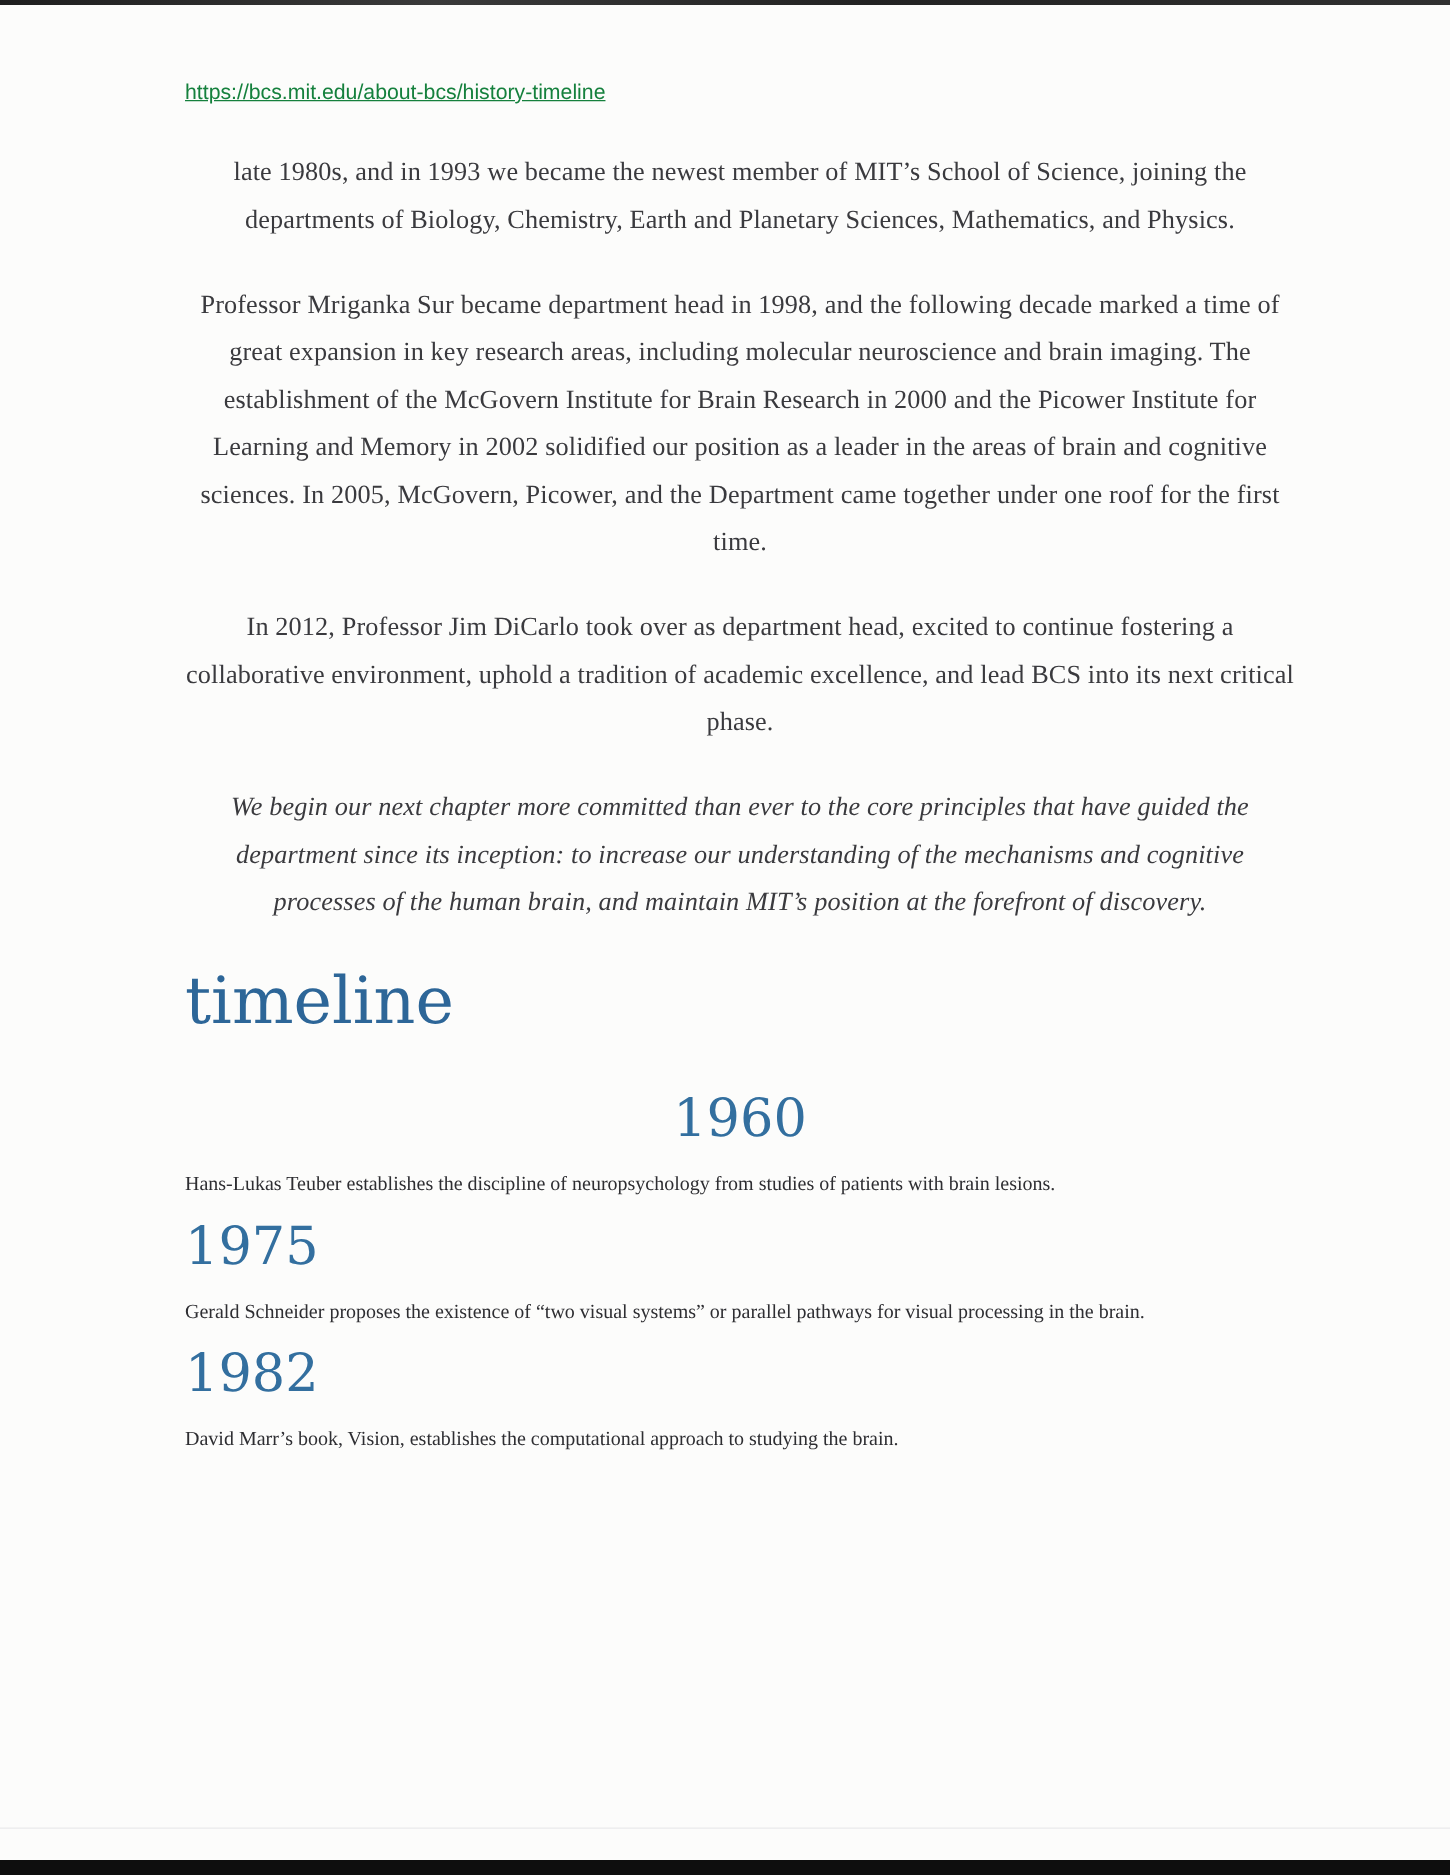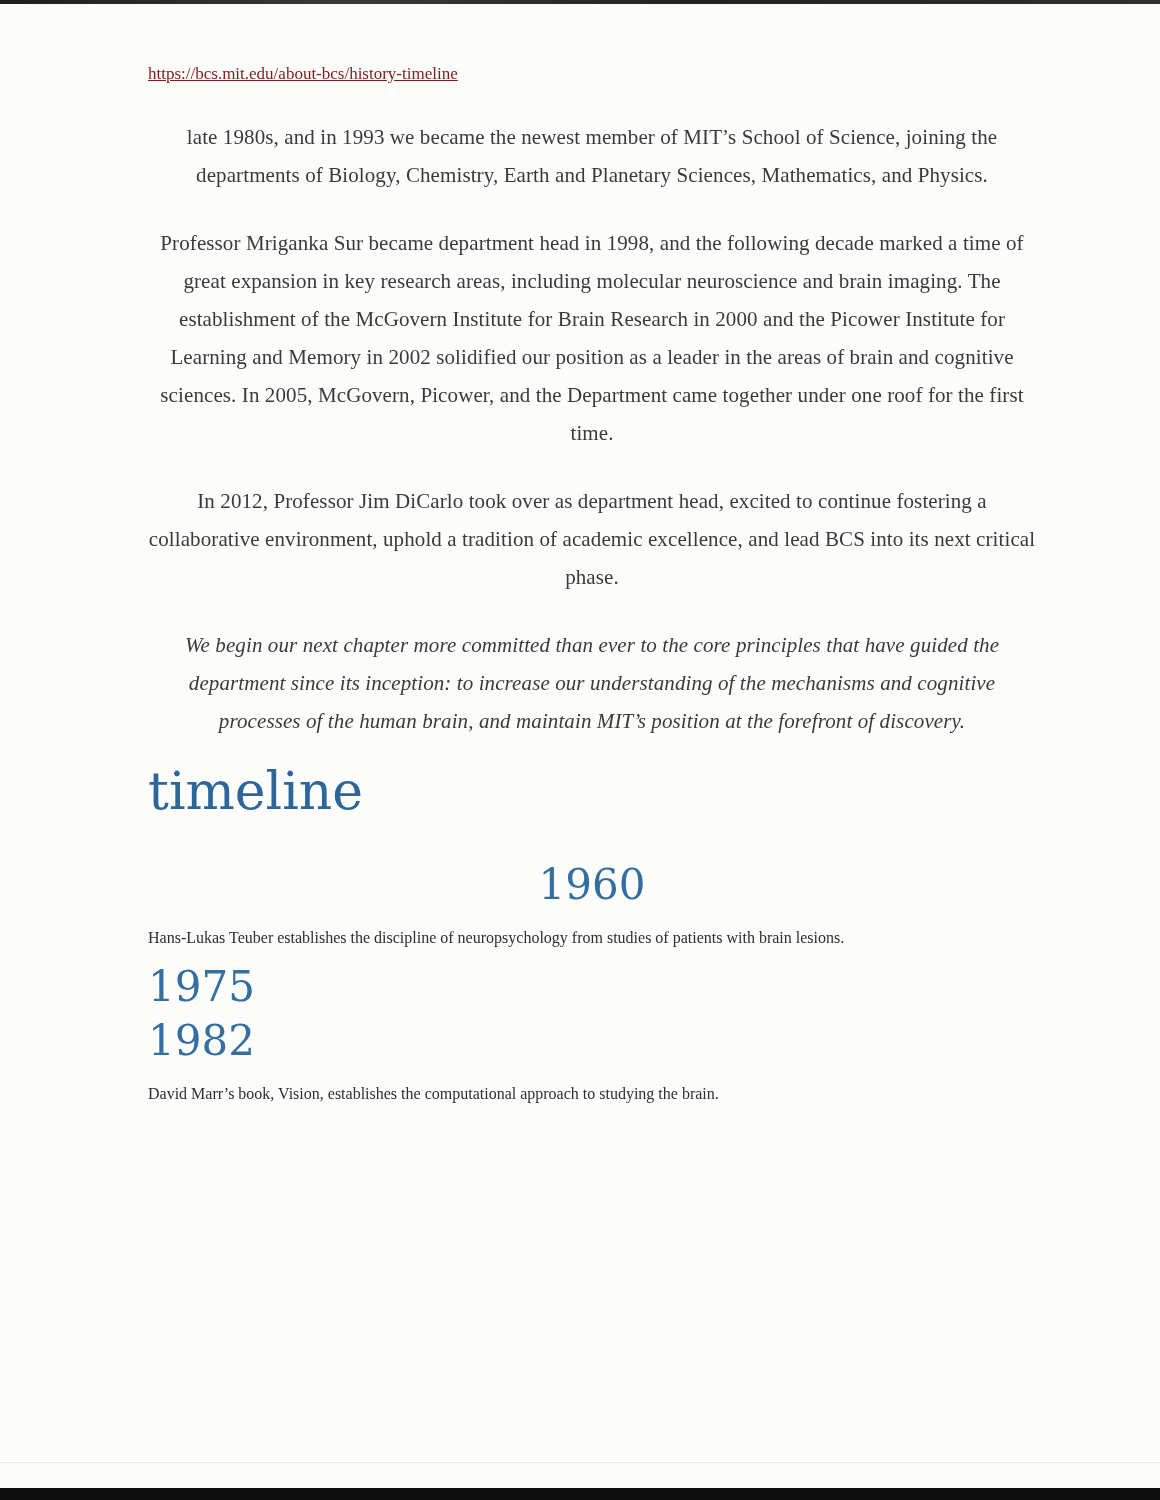--- a/index.html
+++ b/index.html
@@ -29,37 +29,37 @@
   }
   .content {
     position:absolute; left:148px; top:62px; width:888px;
   }
   .doc-header {
     font-family:"Liberation Sans", sans-serif;
     font-size:17px; line-height:24px; color:#2e2e30;
   }
   .url {
     display:inline-block;
-    font-family:Liberation Serif, serif;
+    font-family:Liberation Sans, sans-serif;
     font-size:17px; line-height:24px;
-    color:#7f1d1d; text-decoration:underline; cursor:pointer;
+    color:#15803d; text-decoration:underline; cursor:pointer;
   }
   .intro { margin-top:32px;text-align:center; }
   .intro p {
     font-size:21px; line-height:38px; color:#3a3a3e;
     margin:0 0 30px 0;
     letter-spacing:0.1px;
   }
   .intro p:last-child { margin-bottom:0;font-style:italic; }
   h1.timeline-heading {
     font-family:"DejaVu Serif", serif;
     font-weight:normal;
     font-size:52px; line-height:66px;
     color:#2d6698;
-    margin:18px 0 0 0;
+    margin:28px 0 0 0;
   }
   h2.year-heading {
     font-family:"DejaVu Serif", serif;
     font-weight:normal;
     font-size:42px; line-height:50px;
     color:#336f9f;
     margin:4px 0 0 0;
   }
   h2.year-heading.first { margin-top:36px;text-align:center; }
   .entry-text {
@@ -88,20 +88,21 @@
     </div>
 
     <h1 class="timeline-heading">timeline</h1>
 
     <div>
 
       <h2 class="year-heading first">1960</h2>
       <p class="entry-text">Hans-Lukas Teuber establishes the discipline of neuropsychology from studies of patients with brain lesions.</p>
 
       <h2 class="year-heading">1975</h2>
+      <p class="entry-text">Gerald Schneider proposes the existence of “two visual systems” or parallel pathways for visual processing in the brain.</p>
 
       <h2 class="year-heading">1982</h2>
       <p class="entry-text">David Marr’s book, Vision, establishes the computational approach to studying the brain.</p>
 
     </div>
 
   </div>
 
   <div class="scan-rule"></div>
   <div class="scan-edge-bottom"></div>

